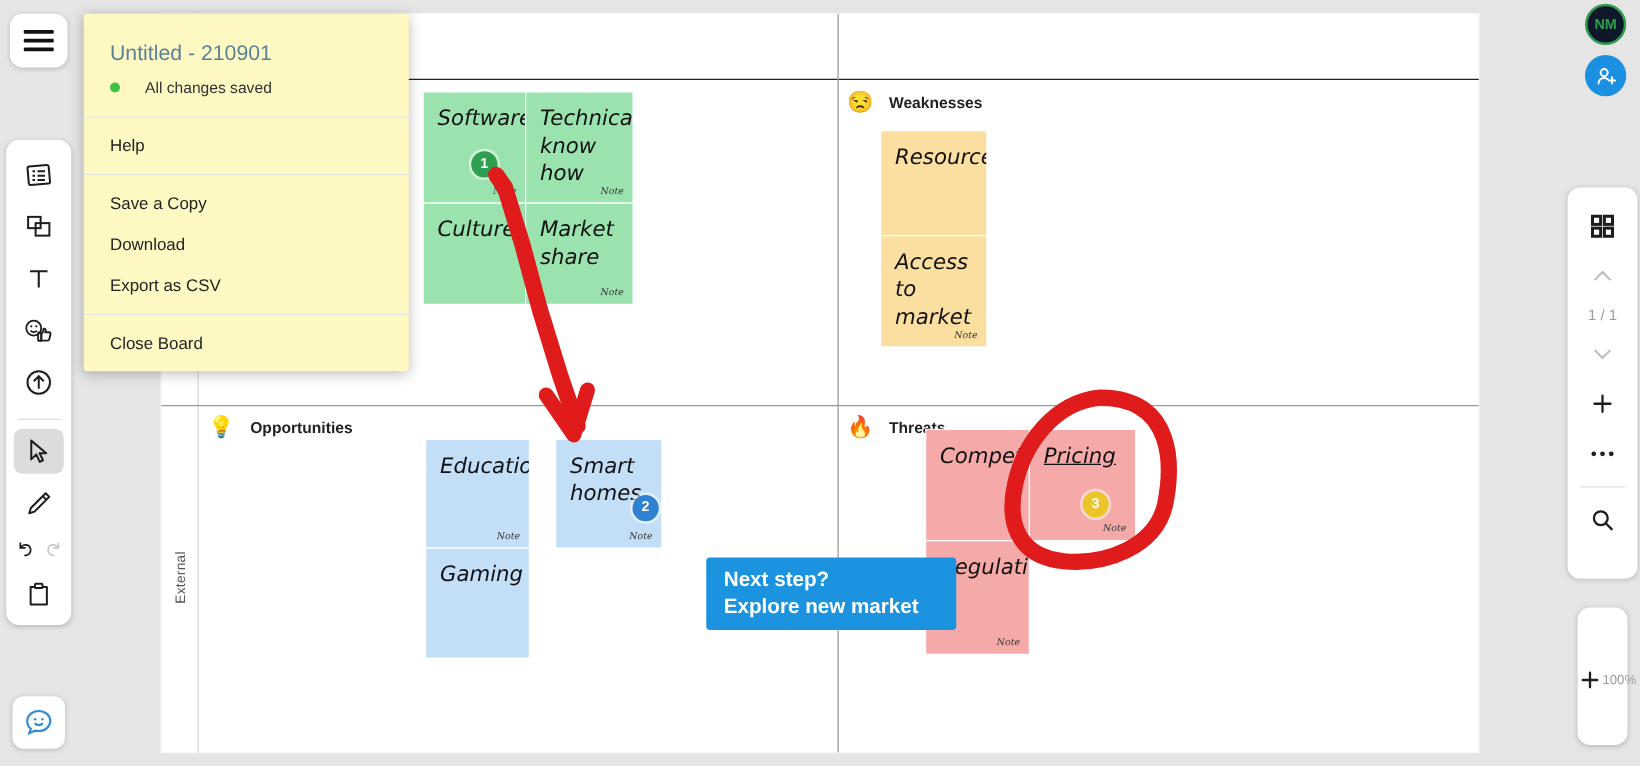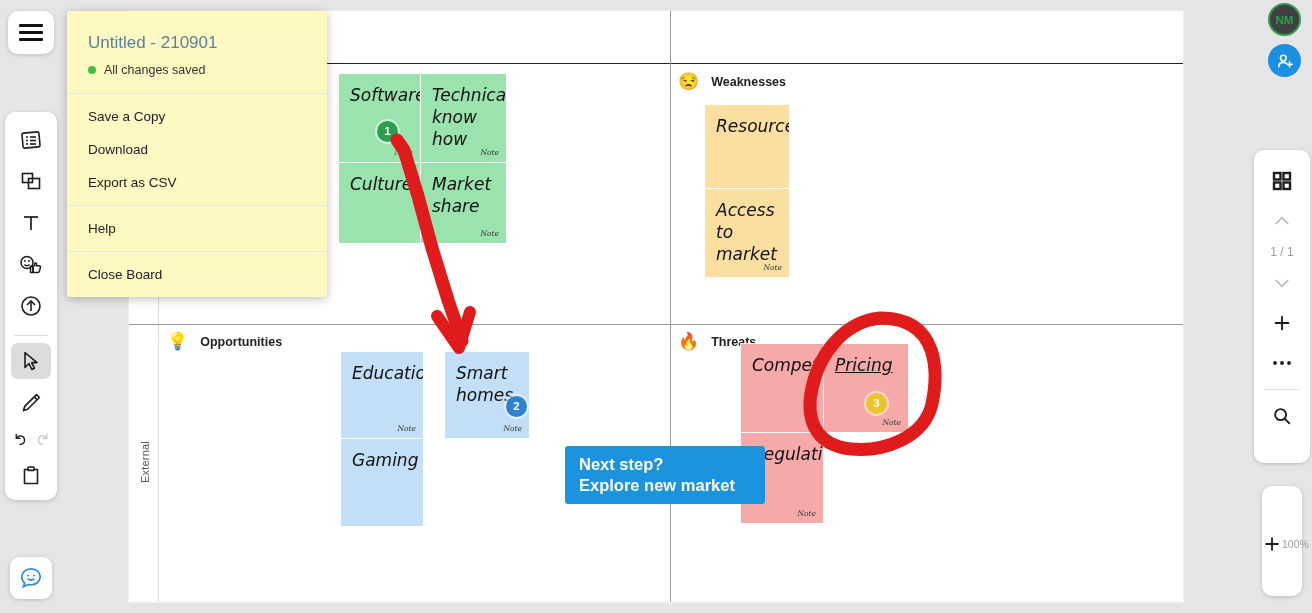--- a/index.html
+++ b/index.html
@@ -133,21 +133,21 @@
     border-radius: 9px;
   }
 
   
   #avatar {
     position: absolute; left: 1268px; top: 3px;
     width: 33px; height: 33px; border-radius: 50%;
     border: 2px solid #2e9e4f;
     display: flex; align-items: center; justify-content: center;
     color: #2e9e4f; font-size: 11.5px; font-weight: bold;
-    background: #404040;
+    background: #0f172a;
   }
   #add-person {
     position: absolute; left: 1268px; top: 44px;
     width: 33px; height: 33px; border-radius: 50%;
     background: #1b8fe0;
     display: flex; align-items: center; justify-content: center;
   }
   #page-rail {
     left: 1254px; top: 150px; width: 56px; height: 313px;
     display: flex; flex-direction: column; align-items: center;
@@ -172,21 +172,21 @@
   
   #menu {
     position: absolute; left: 67px; top: 11px;
     width: 260px; background: #fef9c3;
     border-radius: 3px;
     box-shadow: 0 2px 10px rgba(0,0,0,.26);
     overflow: hidden;
   }
   #menu .head { padding: 22px 21px 16px; border-bottom: 1px solid #e4e4e4; }
   #menu .title { font-size: 17px; color: #5a8298; margin-bottom: 10px; }
-  #menu .saved { font-size: 12.5px; color: #333; display: flex; align-items: center; gap: 8px; }
+  #menu .saved { font-size: 12.5px; color: #333; display: flex; align-items: center; gap: 20px; }
   #menu .saved .dot { width: 8px; height: 8px; border-radius: 50%; background: #3fc23f; }
   #menu .grp { padding: 6px 0; border-bottom: 1px solid #e4e4e4; }
   #menu .grp:last-child { border-bottom: none; }
   #menu .item { padding: 9px 21px; font-size: 13.5px; color: #222; }
 </style>
 </head>
 <body>
 
 <div id="app">
 
@@ -446,25 +446,25 @@
 
   <div id="menu">
     <div class="head">
       <div class="title">Untitled - 210901</div>
       <div class="saved">
         <span class="dot"></span>
         <span>All changes saved</span>
       </div>
     </div>
     <div class="grp">
+      <div class="item">Help</div>
+    </div>
+    <div class="grp">
       <div class="item">Save a Copy</div>
       <div class="item">Download</div>
       <div class="item">Export as CSV</div>
     </div>
     <div class="grp">
-      <div class="item">Help</div>
-    </div>
-    <div class="grp">
       <div class="item">Close Board</div>
     </div>
   </div>
 
 </div>
 
 </body></html>

